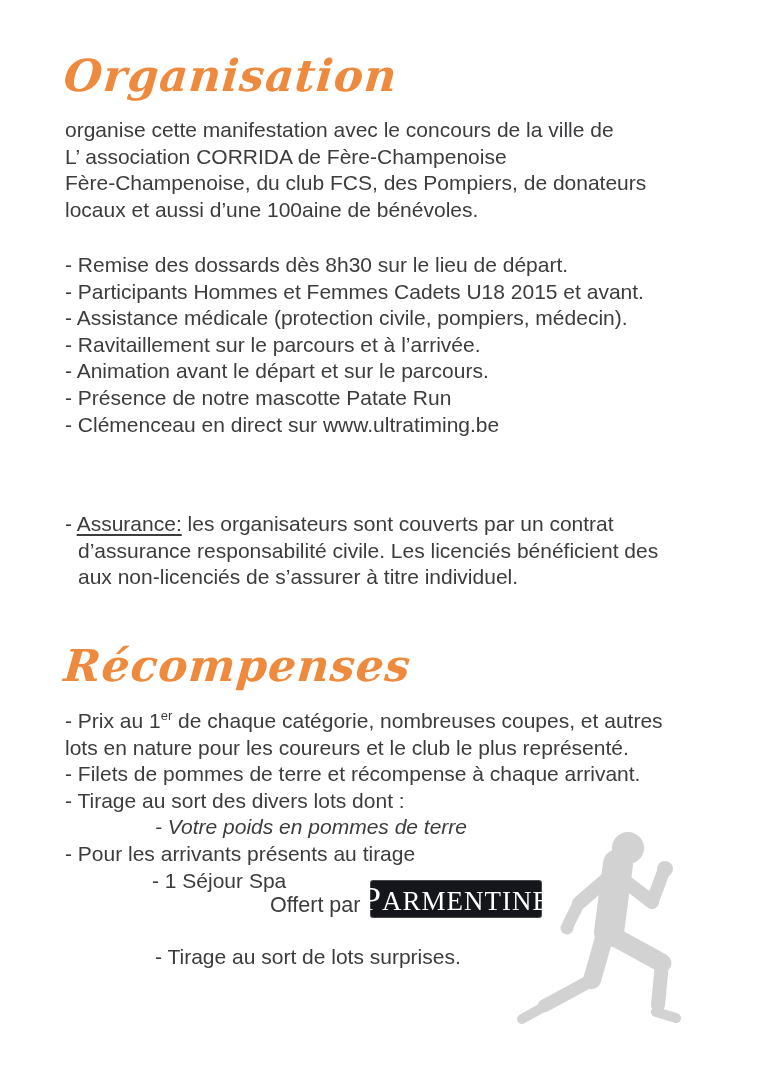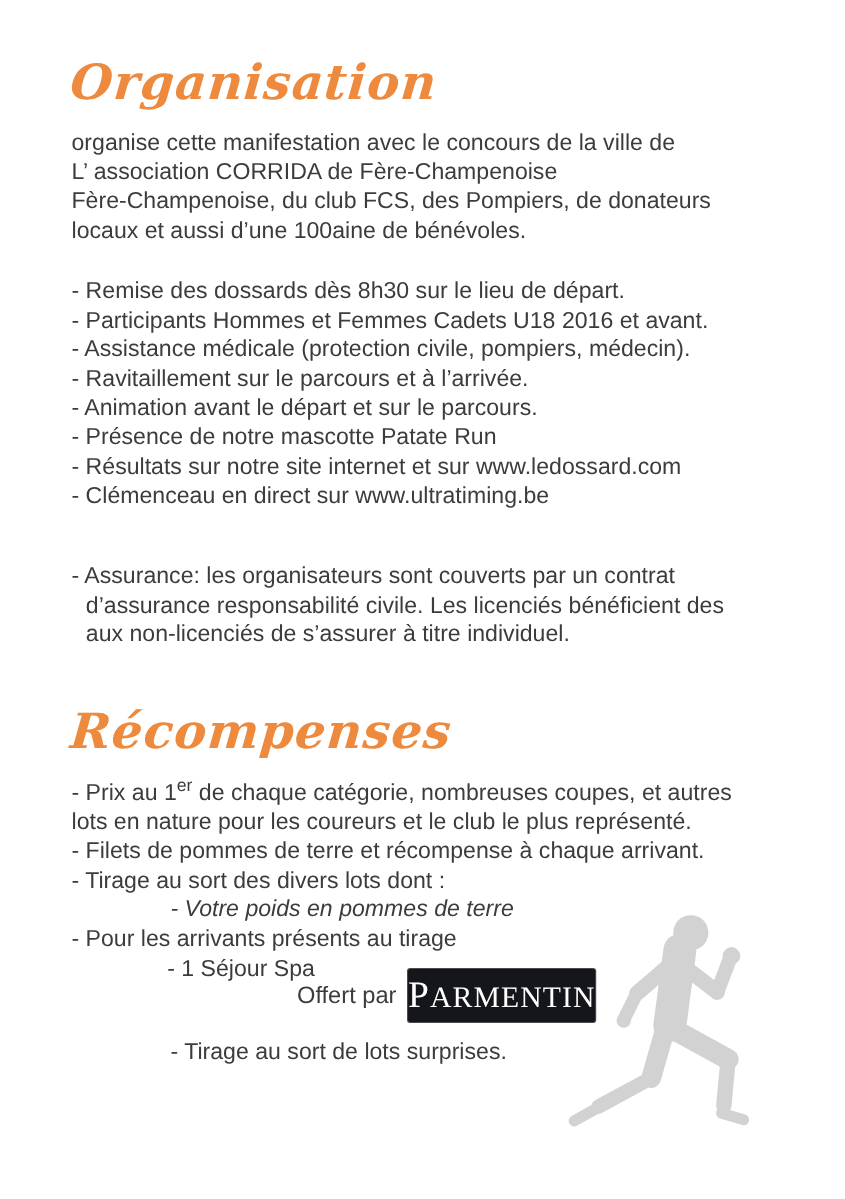--- a/index.html
+++ b/index.html
@@ -24,28 +24,28 @@
     white-space: nowrap;
   }
   .line {
     font-size: 21px;
     line-height: 26.6px;
     white-space: pre;
   }
   .indent-hang { padding-left: 13px; }
   .indent-sub  { padding-left: 90px; font-style: italic; }
   .indent-spa  { padding-left: 87px; }
-  .u { text-underline-offset: 3px; }
-  sup.ordinal { font-size: 16px; vertical-align: super; line-height: 0; }
+  .u { text-decoration: underline; text-underline-offset: 3px; }
+  sup.ordinal { font-size: 13px; vertical-align: super; line-height: 0; }
   .offert-label { font-size: 21.5px; white-space: nowrap; }
   .sponsor-box {
-    width: 170px; height: 48px;
+    width: 170px; height: 36px;
     background: #14161c;
     border-radius: 2px;
-    display: flex; align-items: center; justify-content: flex-start;
+    display: flex; align-items: center; justify-content: center;
     box-shadow: 0 0 0 1px #4a4a4a;
   }
   .sponsor-text {
     font-family: "Liberation Serif", serif;
     color: #ffffff;
     font-size: 27px;
     letter-spacing: 1px;
     line-height: 1;
     white-space: nowrap;
   }
@@ -61,26 +61,25 @@
 
   <div class="line">organise cette manifestation avec le concours de la ville de</div>
       <div class="line">L’ association CORRIDA de Fère-Champenoise</div>
       <div class="line">Fère-Champenoise, du club FCS, des Pompiers, de donateurs</div>
       <div class="line">locaux et aussi d’une 100aine de bénévoles.</div>
     </div>
 
   <div class="abs" style="left:65px; top:252px;">
 
   <div class="line">- Remise des dossards dès 8h30 sur le lieu de départ.</div>
-      <div class="line">- Participants Hommes et Femmes Cadets U18 2016 et avant.</div>
+      <div class="line">- Participants Hommes et Femmes Cadets U18 2015 et avant.</div>
       <div class="line">- Assistance médicale (protection civile, pompiers, médecin).</div>
       <div class="line">- Ravitaillement sur le parcours et à l’arrivée.</div>
       <div class="line">- Animation avant le départ et sur le parcours.</div>
       <div class="line">- Présence de notre mascotte Patate Run</div>
-      <div class="line">- Résultats sur notre site internet et sur www.ledossard.com</div>
       <div class="line">- Clémenceau en direct sur www.ultratiming.be</div>
     </div>
 
   <div class="abs" style="left:65px; top:511px;">
     <div class="line"><span>- </span><span class="u">Assurance:</span><span> les organisateurs sont couverts par un contrat</span></div>
     <div>
 
     <div class="line indent-hang">d’assurance responsabilité civile. Les licenciés bénéficient des</div>
         <div class="line indent-hang">aux non-licenciés de s’assurer à titre individuel.</div>
       </div>

